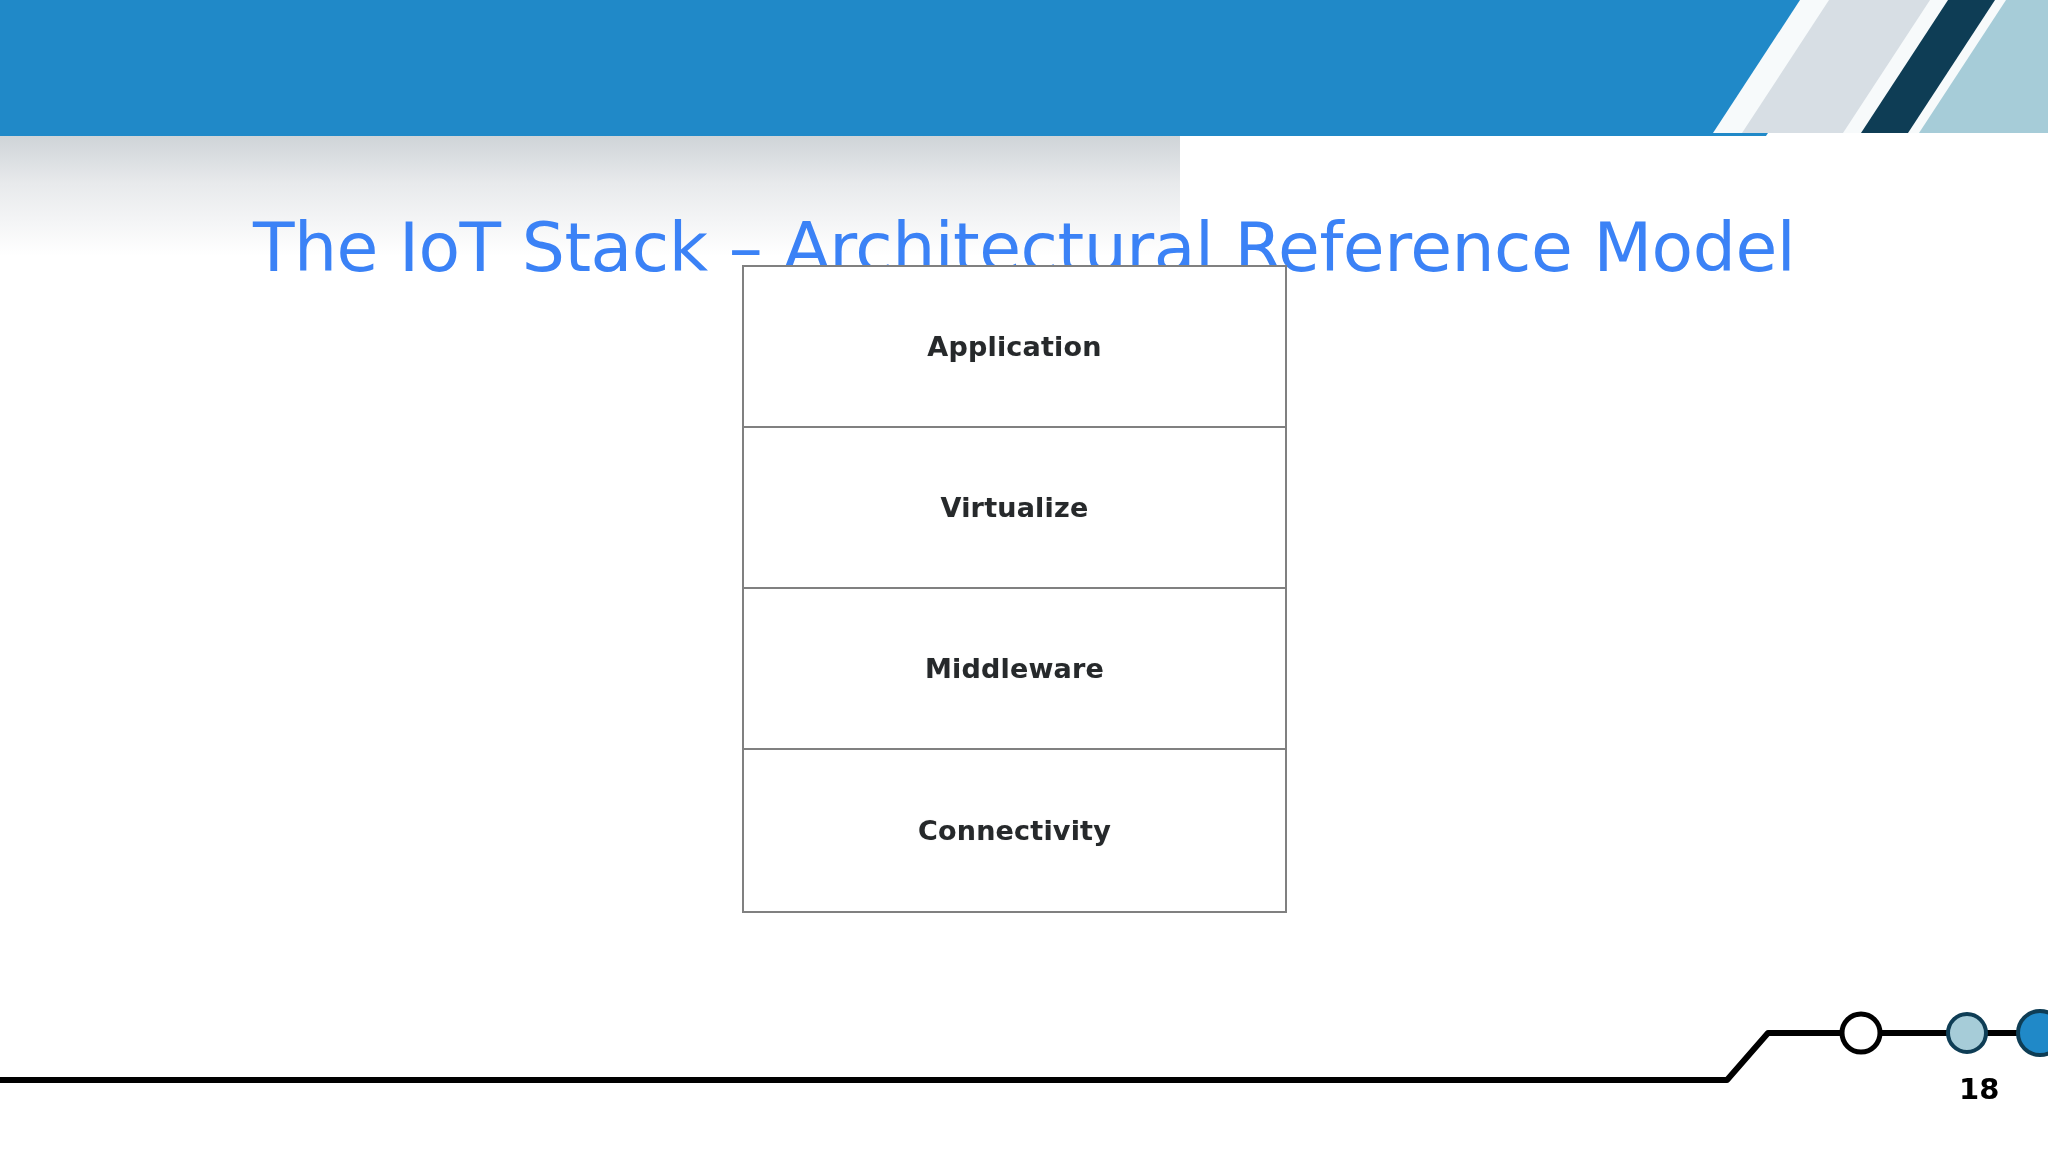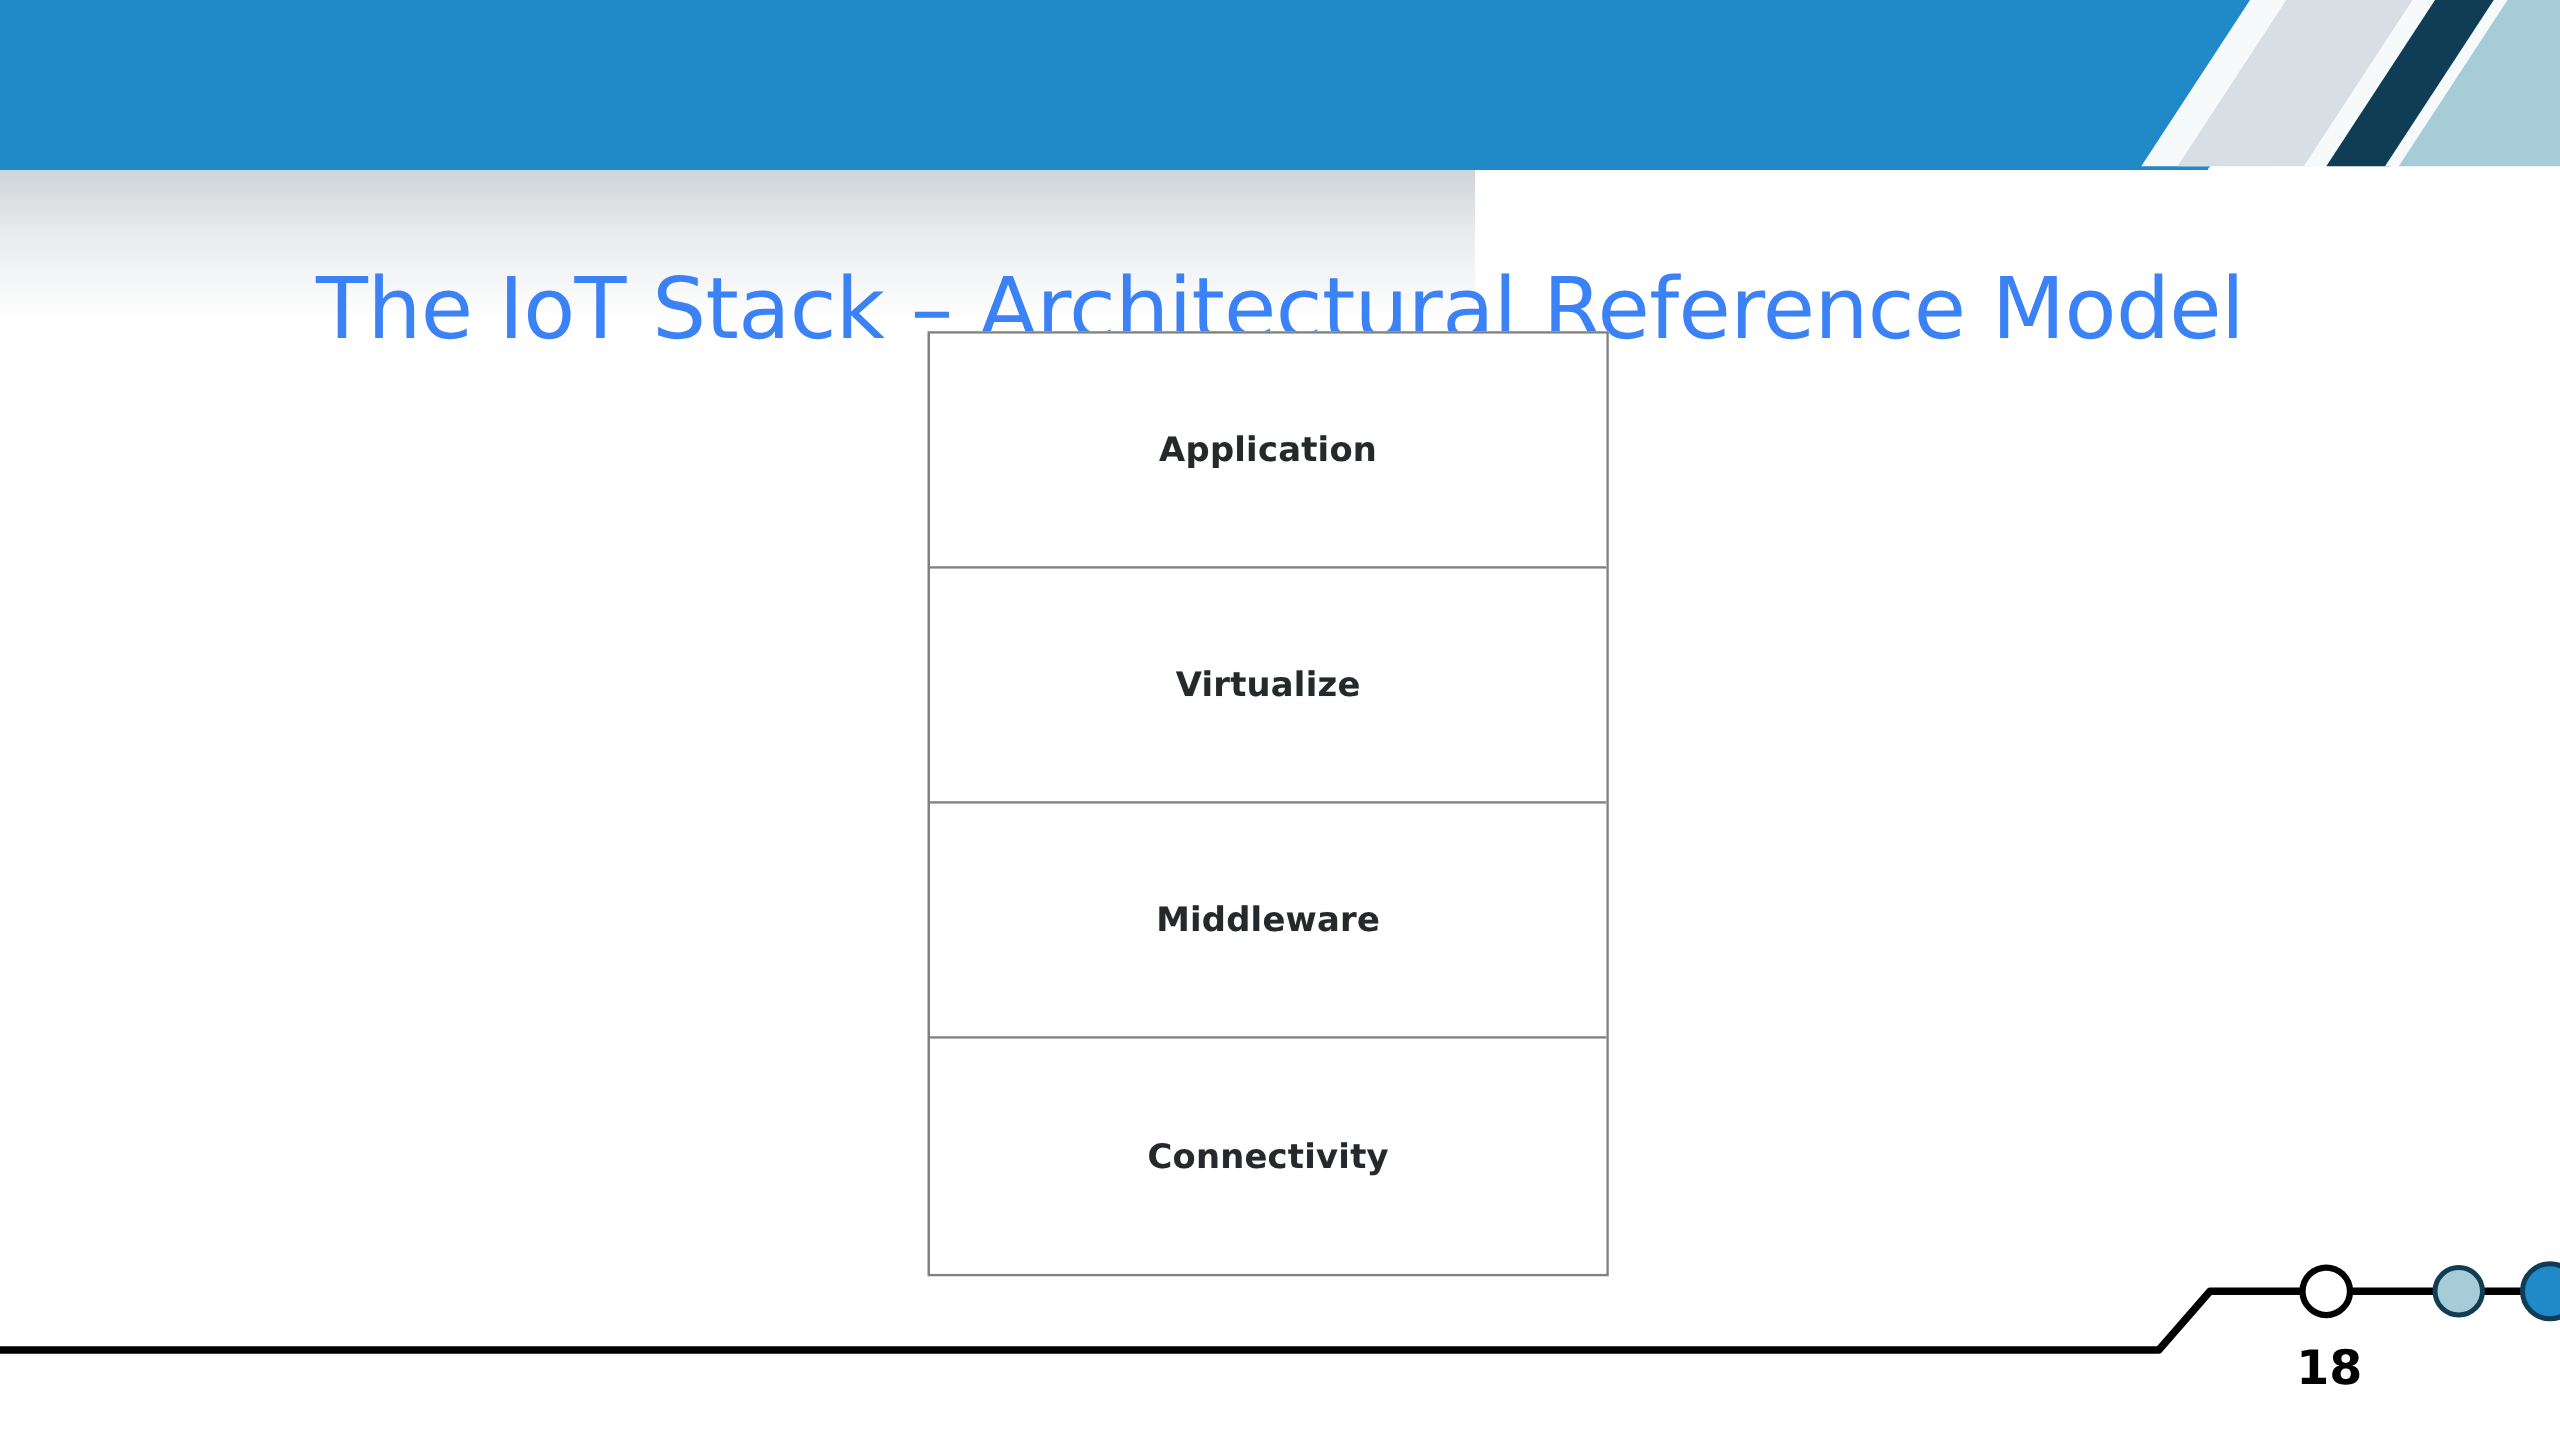--- a/index.html
+++ b/index.html
@@ -56,21 +56,21 @@
   #stack-diagram {
     position: absolute;
     left: 742px;
     top: 265px;
     width: 545px;
     border: 2px solid #808080;
     background: #ffffff;
     box-sizing: border-box;
   }
   .stack-layer {
-    height: 188px;
+    height: 161px;
     border-bottom: 2px solid #808080;
     display: flex;
     align-items: center;
     justify-content: center;
     box-sizing: border-box;
     background: #ffffff;
   }
   .stack-layer:last-child { border-bottom: none; }
   .stack-layer-label {
     font-family: "DejaVu Sans", sans-serif;
@@ -88,24 +88,24 @@
   #footer-graphic {
     position: absolute;
     left: 0;
     bottom: 0;
     width: 2048px;
     height: 220px;
     pointer-events: none;
   }
   #page-number {
     position: absolute;
-    left: 1837px;
+    left: 1959px;
     top: 1072px;
     font-family: "DejaVu Sans", sans-serif;
-    font-size: 38px;
+    font-size: 29px;
     font-weight: 700;
     color: #000000;
   }
 </style>
 </head>
 <body>
 
 <div id="slide-header">
   <svg id="header-svg" width="2048" height="200" viewBox="0 0 2048 200" xmlns="http://www.w3.org/2000/svg">
 

